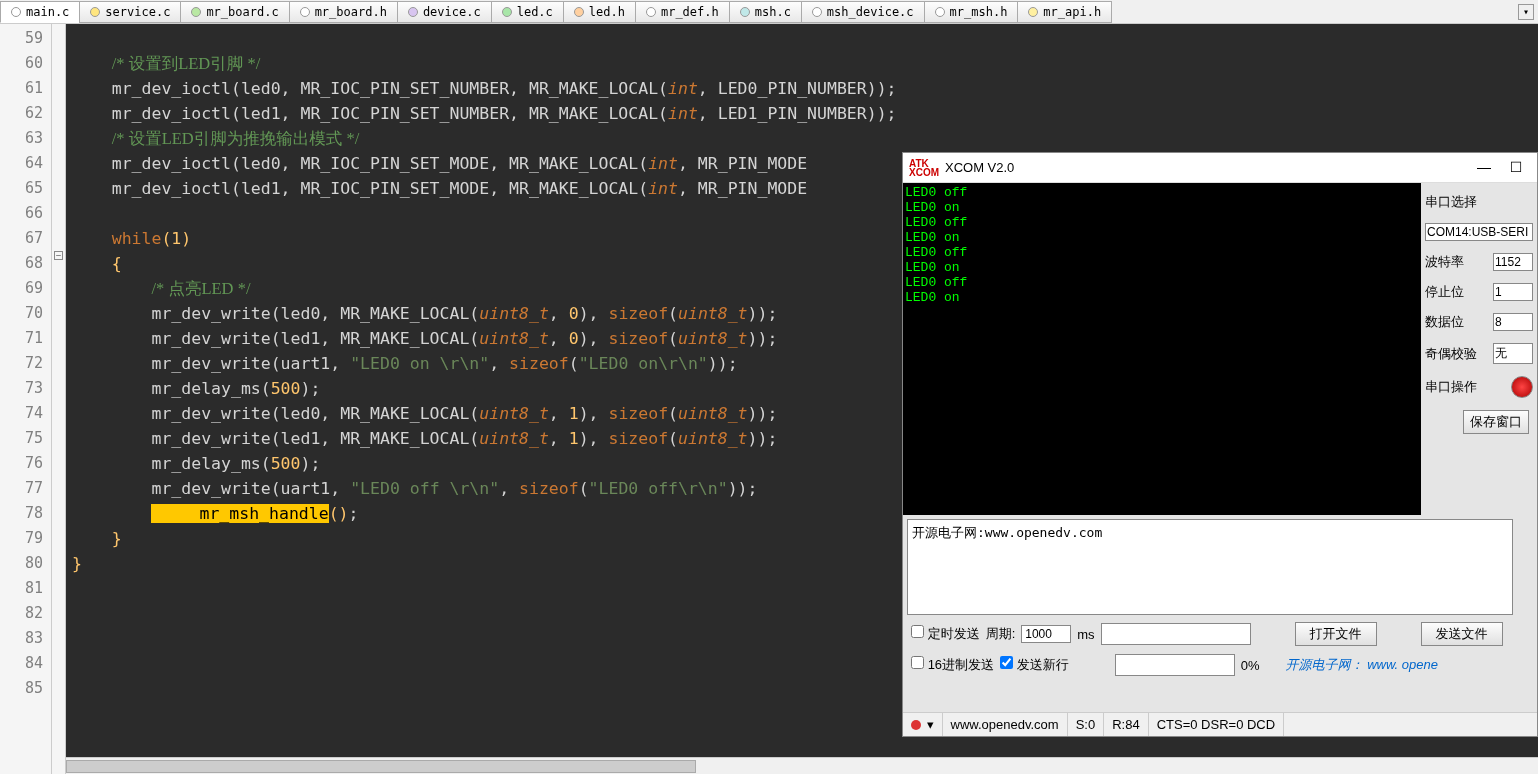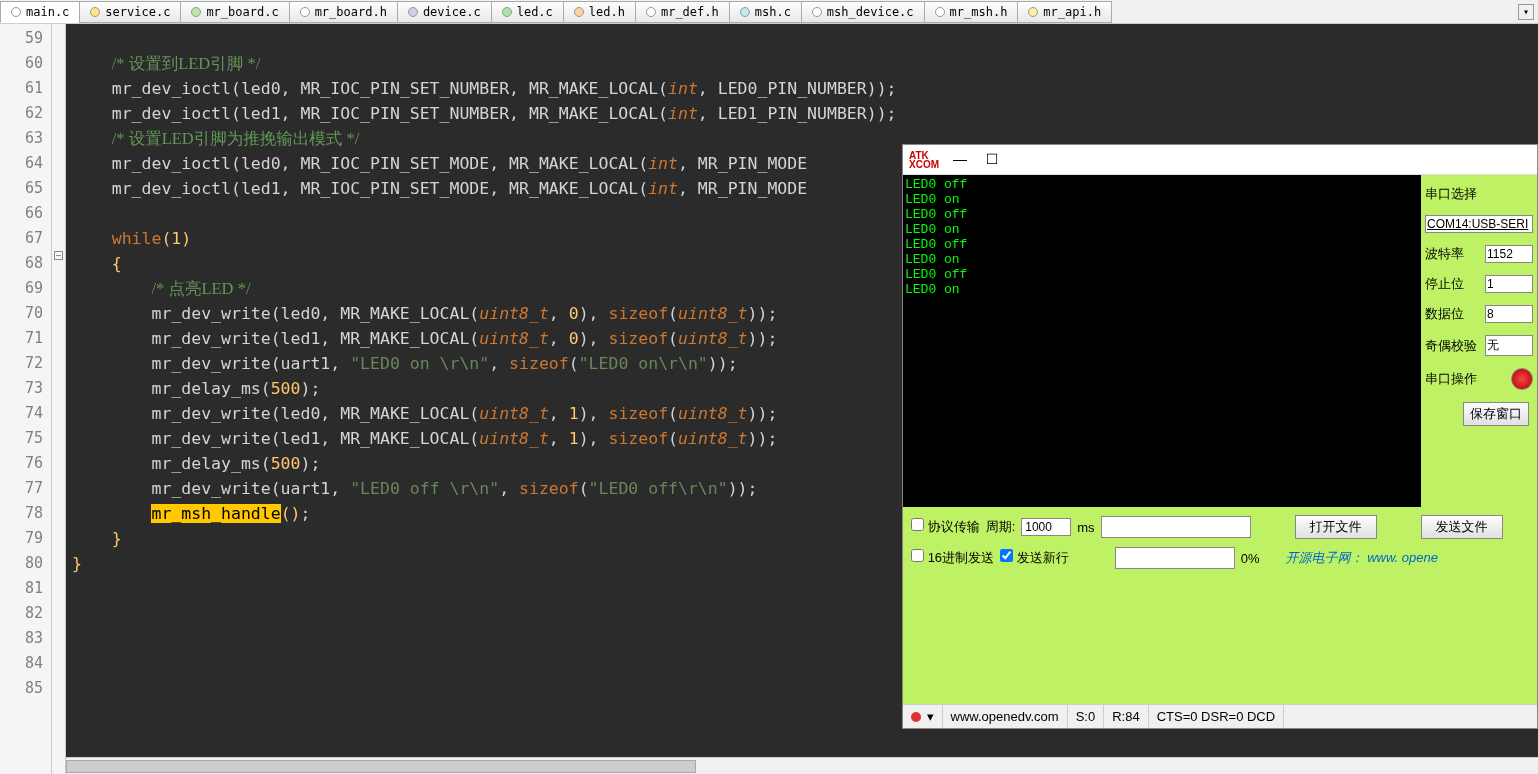--- a/index.html
+++ b/index.html
@@ -9,36 +9,36 @@
 .tab.active { background:#fff; border-bottom-color:#fff; }
 .tab .dot { width:10px; height:10px; border-radius:50%; margin-right:5px; }
 .dropdown { margin-left:auto; width:16px; height:16px; border:1px solid #999; text-align:center; line-height:14px; font-size:10px; margin-right:4px; }
 .editor { display:flex; height:calc(100% - 24px); background:#f97316; }
 .gutter { width:52px; background:#f5f5f5; color:#808080; text-align:right; padding-right:8px; font-size:15px; line-height:25px; padding-top:2px; border-right:1px solid #ccc; }
 .gutter div { height:25px; }
 .fold { width:14px; background:#f5f5f5; border-right:1px solid #ccc; position:relative; }
 .fold-mark { position:absolute; left:2px; width:9px; height:9px; border:1px solid #888; font-size:9px; line-height:7px; text-align:center; color:#666; }
 .code { flex:1; background:#2b2b2b; color:#d4d4d4; font-size:16.5px; line-height:25px; padding:2px 0 0 6px; font-family:Consolas,monospace; white-space:pre; overflow:hidden; }
 .c-cm { color:#629755;font-family:Liberation Serif, serif; } .c-kw { color:#cc7832; } .c-ty { color:#cc7832; font-style:italic; } .c-nu { color:#ffc66d; } .c-st { color:#6a8759; } .c-op { color:#ffc66d; } .c-si { color:#cc7832; }
-.hl { background:#ffc800; color:#000; }
+.hl { background:#ffc800; color:#000;padding-left:48px; }
 .scroll-h { position:absolute; bottom:0; left:66px; right:0; height:17px; background:#f0f0f0; border-top:1px solid #ccc; }
 .scroll-thumb { position:absolute; left:0; top:2px; height:13px; width:630px; background:#cdcdcd; border:1px solid #aaa; }
 
-.xcom { position:absolute; top:144px; left:902px; width:636px; height:585px; background:#bef264; border:1px solid #888; font-family:"Microsoft YaHei",sans-serif; }
+.xcom { position:absolute; top:152px; left:902px; width:636px; height:585px; background:#e5e5e5; border:1px solid #888; font-family:"Microsoft YaHei",sans-serif; }
 .xcom-title { height:30px; display:flex; align-items:center; padding:0 6px; background:#fff; border-bottom:1px solid #ddd; }
 .xcom-logo { color:#c00; font-weight:bold; font-size:10px; line-height:9px; margin-right:6px; }
 .xcom-title-text { font-size:13px; flex:1; }
 .xcom-btns { display:flex; gap:2px; }
 .xcom-btns div { width:30px; height:22px; text-align:center; line-height:20px; font-size:14px; }
 .xcom-body { display:flex; height:332px; }
 .terminal { flex:1; background:#000; color:#0f0; font-family:"Courier New",monospace; font-size:13px; line-height:15px; padding:2px; white-space:pre; }
 .side { width:116px; padding:10px 4px; font-size:13px; }
 .side-row { margin-bottom:12px; display:flex; align-items:center; justify-content:space-between; }
-.side-row select,.side-row .sel { width:48px; border:1px solid #888; font-size:12px; padding:1px; background:#fff; }
-.side-row .wide { width:120px;text-decoration:underline; }
+.side-row select,.side-row .sel { width:40px; border:1px solid #888; font-size:12px; padding:1px; background:#fff; }
+.side-row .wide { width:120px; }
 .rec-btn { width:22px; height:22px; border:1px solid #888; border-radius:50%; background:radial-gradient(#f44,#a00); display:inline-block; }
 .xtabs { display:flex; height:24px; background:#f0f0f0; border-bottom:1px solid #ccc; }
 .xtab { padding:3px 10px; border:1px solid #aaa; font-size:13px; background:#e8e8e8; }
 .xtab.active { background:#fff; border-bottom-color:#fff; }
 .send-area { padding:4px; }
 .send-box { width:606px; height:96px; border:1px solid #888; background:#fff; padding:4px; font-family:"SimSun",monospace; font-size:13px; resize:none; position:relative; }
 .ctrl-row { display:flex; align-items:center; gap:6px; padding:4px; font-size:13px; }
 .ctrl-row input[type=text] { width:50px; border:1px solid #888; padding:1px 3px; font-size:12px; }
 .ctrl-row .box { border:1px solid #888; background:#fff; height:22px; }
 .btn { border:1px solid #888; background:linear-gradient(#fdfdfd,#e0e0e0); padding:2px 14px; font-size:13px;margin-left:38px; }
@@ -127,20 +127,21 @@
 
 </div>
 </div>
 <div class="scroll-h">
     <div class="scroll-thumb"></div>
   </div>
 
 <div class="xcom">
   <div class="xcom-title">
     <div class="xcom-logo"><span>ATK</span><br><span>XCOM</span></div>
+    <div class="xcom-title-text">XCOM V2.0</div>
     <div class="xcom-btns">
       <div>—</div>
       <div>☐</div>
     </div>
   </div>
   <div class="xcom-body">
     <div class="terminal" id="term">LED0 off
 LED0 on
 LED0 off
 LED0 on
@@ -174,22 +175,25 @@
       <div class="side-row">
           <span>串口操作</span>
           <span class="rec-btn"></span>
         </div>
       <div class="side-row">
           <span class="btn" style="padding:2px 6px;">保存窗口</span>
         </div>
     </div>
   </div>
   <div class="send-area">
+    <div style="position:relative;">
+      <textarea class="send-box" id="sendbox" style="">开源电子网:www.openedv.com</textarea>
+    </div>
     <div class="ctrl-row">
-      <label><input type="checkbox" style=""> <span>协议传输</span></label>
+      <label><input type="checkbox" style=""> <span>定时发送</span></label>
       <span>周期:</span>
       <input type="text" value="1000" style="">
       <span>ms</span>
       <div class="box" style="width:150px;"></div>
       <button class="btn">打开文件</button>
       <button class="btn">发送文件</button>
     </div>
     <div class="ctrl-row">
       <label><input type="checkbox" style=""> <span>16进制发送</span></label>
       <label><input type="checkbox" checked="" style=""> <span>发送新行</span></label>

